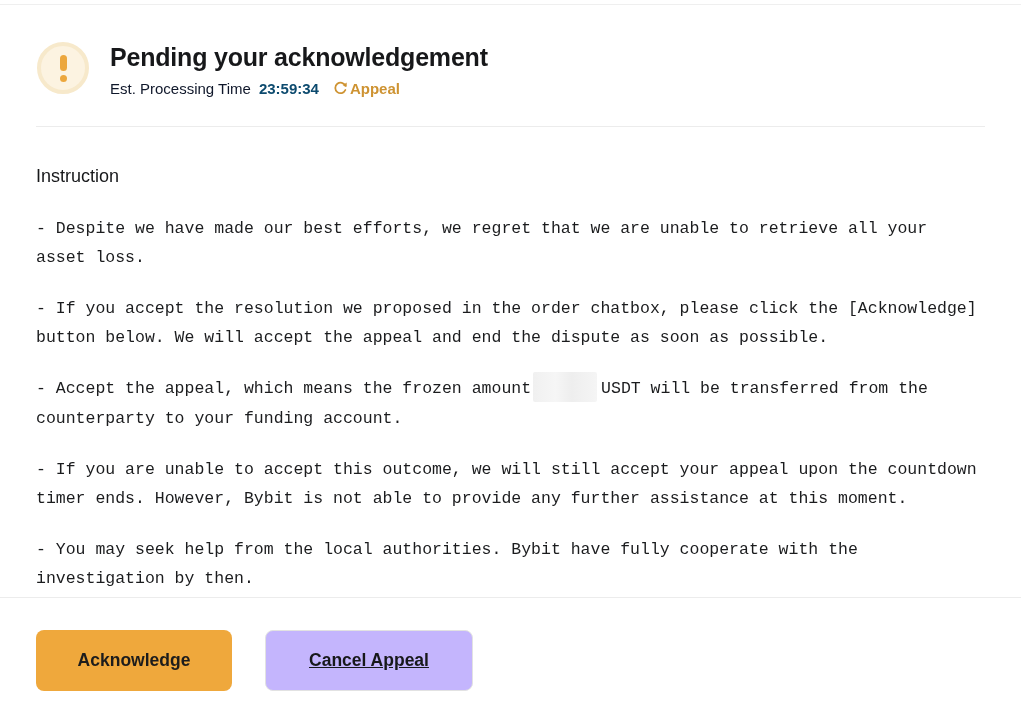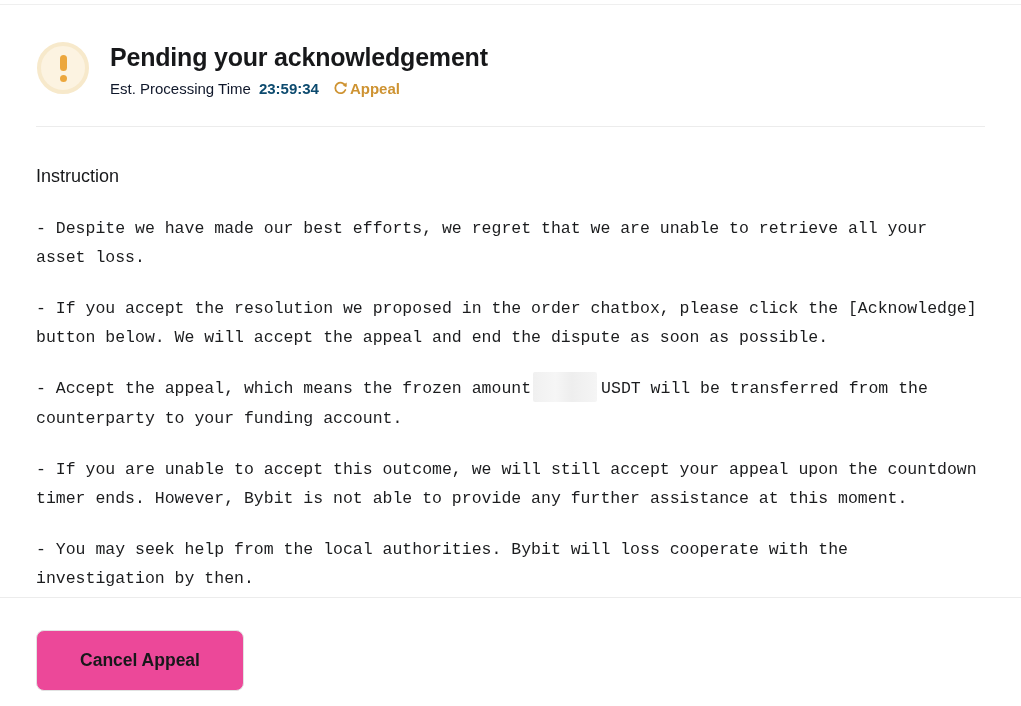--- a/index.html
+++ b/index.html
@@ -125,23 +125,24 @@
     justify-content: center;
   }
   .btn-primary {
     width: 196px;
     background: #efa83c;
     border: none;
     color: #1c1c1c;
   }
   .btn-secondary {
     width: 208px;
-    background: #ec4899;
+    background: #c4b5fd;
     border: 1px solid #e2e2e2;
     color: #17181a;
+    text-decoration: underline;
   }
   .page { position: relative; height: 706px; }
 </style>
 </head>
 <body>
 
 <div class="page">
 
   <div class="top-line"></div>
 
@@ -172,24 +173,25 @@
 
   <div class="divider-inset"></div>
 
   <div class="main">
     <div class="instruction-heading">Instruction</div>
     <div class="bullets" id="bullets">
         <p class="bullet"><span>- Despite we have made our best efforts, we regret that we are unable to retrieve all your asset loss.</span></p>
         <p class="bullet"><span>- If you accept the resolution we proposed in the order chatbox, please click the [Acknowledge] button below. We will accept the appeal and end the dispute as soon as possible.</span></p>
         <p class="bullet"><span>- Accept the appeal, which means the frozen amount</span><span class="redaction"></span><span>USDT will be transferred from the counterparty to your funding account.</span></p>
         <p class="bullet"><span>- If you are unable to accept this outcome, we will still accept your appeal upon the countdown timer ends. However, Bybit is not able to provide any further assistance at this moment.</span></p>
-        <p class="bullet"><span>- You may seek help from the local authorities. Bybit will loss cooperate with the investigation by then.</span></p>
+        <p class="bullet"><span>- You may seek help from the local authorities. Bybit have fully cooperate with the investigation by then.</span></p>
       </div>
   </div>
 
   <div class="footer-wrap">
     <div class="divider-full"></div>
     <div class="footer">
+      <button class="btn btn-primary">Acknowledge</button>
       <button class="btn btn-secondary">Cancel Appeal</button>
     </div>
   </div>
 
 </div>
 
 </body></html>

